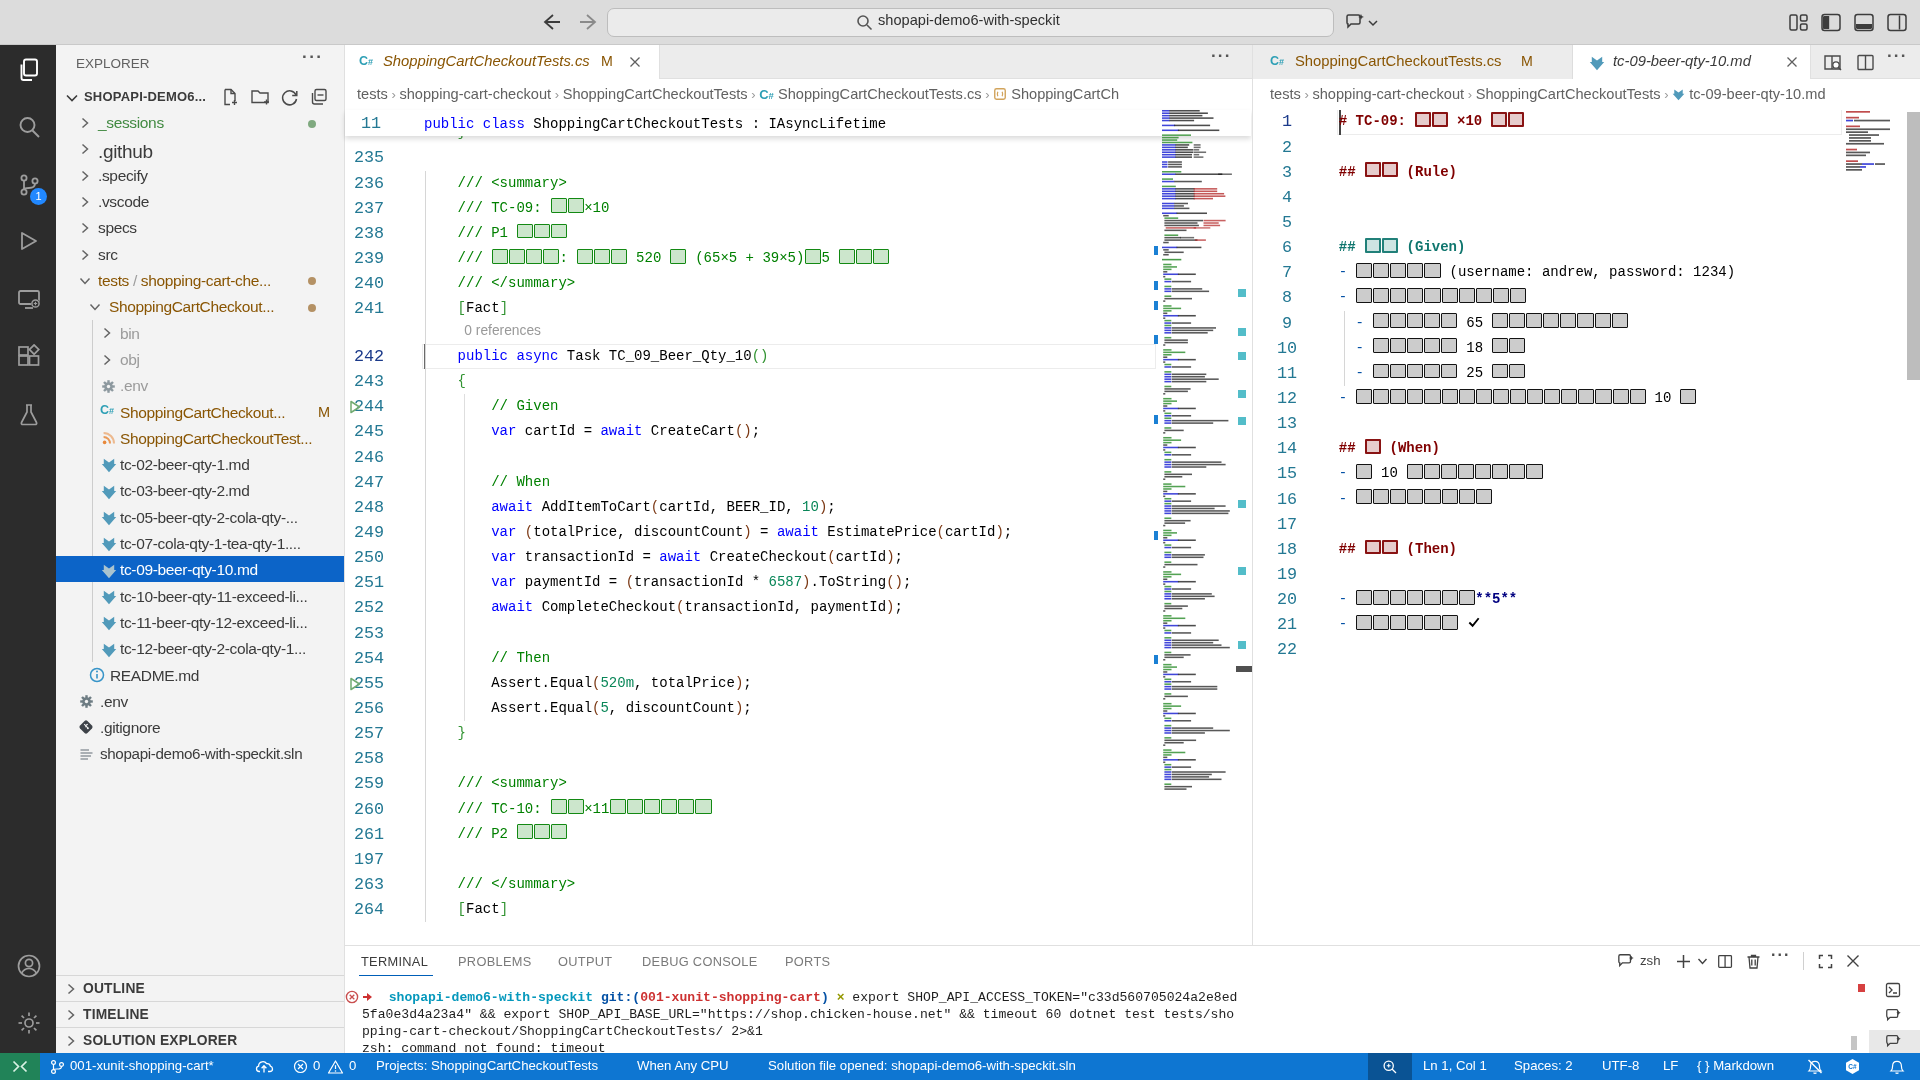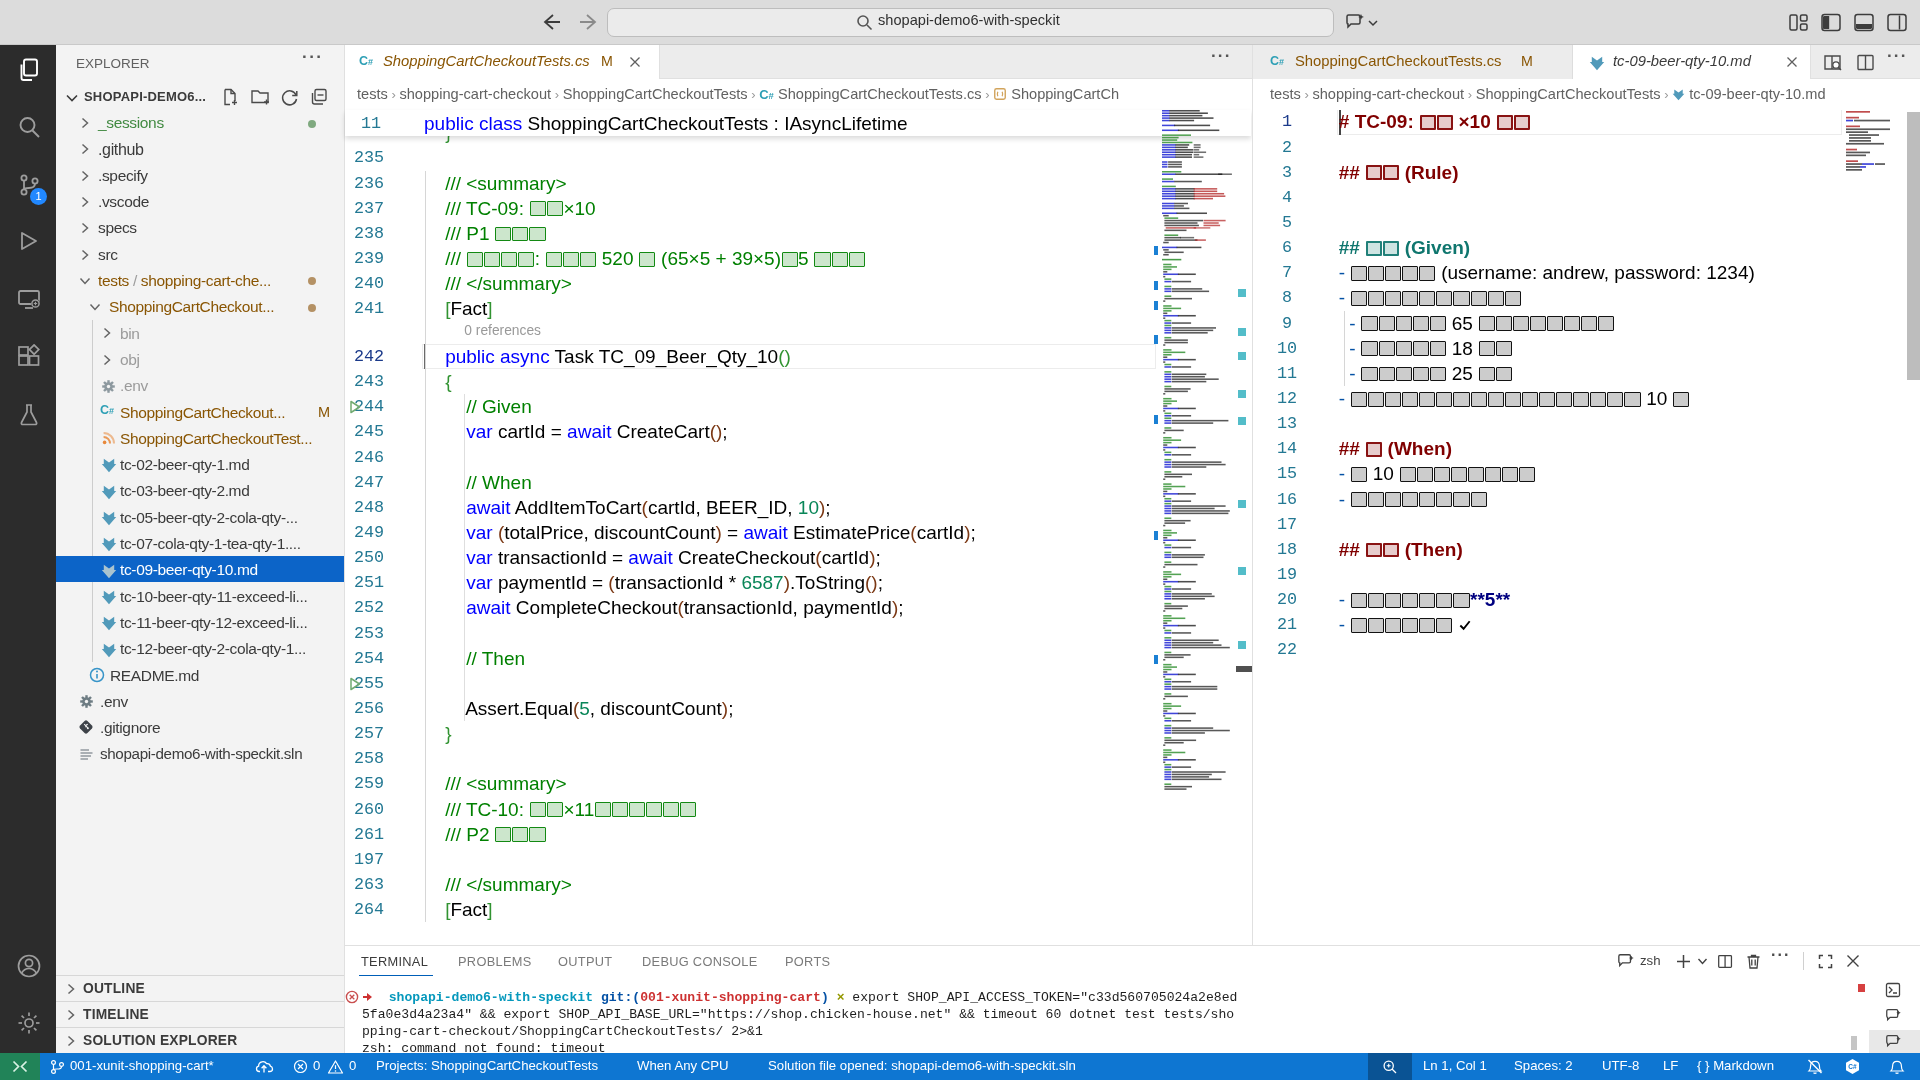--- a/index.html
+++ b/index.html
@@ -1,20 +1,20 @@
 <!DOCTYPE html>
 <html><head><meta charset="utf-8"><style>
 *{margin:0;padding:0;box-sizing:border-box}
 html,body{width:1920px;height:1080px;overflow:hidden;background:#fff;
  font-family:"Liberation Sans",sans-serif;-webkit-font-smoothing:antialiased}
 .abs{position:absolute}
 .mono{font-family:"Liberation Mono",monospace;white-space:pre}
 .k{display:inline-block;box-sizing:border-box;width:16.1px;height:14.8px;border:1.3px solid currentColor;border-radius:1px;vertical-align:-1.5px;margin:0 0.5px;opacity:.92;background:color-mix(in srgb, currentColor 22%, transparent)}
 .kb{border-width:2px}
-.cl{font-family:Liberation Sans, sans-serif;white-space:pre;position:absolute;font-size:19px;line-height:25.143px;color:#000}
+.cl{font-family:Liberation Mono, monospace;white-space:pre;position:absolute;font-size:14px;line-height:25.143px;color:#000}
 .ln{position:absolute;font-family:"Liberation Mono",monospace;font-size:16.78px;color:#237893;text-align:center;width:48px}
 svg{display:block}
 svg.inl{display:inline-block}
 </style></head><body>
 
 <div class="abs" style="left:0;top:0;width:1920px;height:45px;background:#dcdcdc;border-bottom:1px solid #c9c9c9">
 <svg class="abs" style="left:540px;top:12px" width="22" height="20" viewBox="0 0 22 20">
       <path d="M13 3 L5 10 L13 17 M5 10 H20" stroke="#3c3c3c" stroke-width="1.8" fill="none"></path>
     </svg>
 <svg class="abs" style="left:578px;top:12px" width="22" height="20" viewBox="0 0 22 20">
@@ -131,21 +131,21 @@
       <path d="M8.5 8 H14.5" stroke="#4a4a4a" stroke-width="1.4"></path>
     </svg>
 <svg class="abs" style="left:22.0px;top:71.0px" width="14" height="14" viewBox="0 0 14 14">
       <path d="M4.5 2.5 L9.5 7 L4.5 11.5" stroke="#646464" stroke-width="1.5" fill="none"></path>
     </svg>
 <div class="abs" style="left:42.0px;top:69.2px;font-size:15.5px;color:#428a42;letter-spacing:-0.35px;white-space:nowrap">_sessions</div>
 <div class="abs" style="left:252px;top:74.5px;width:8px;height:8px;border-radius:50%;background:#7fa97f"></div>
 <svg class="abs" style="left:22.0px;top:97.3px" width="14" height="14" viewBox="0 0 14 14">
       <path d="M4.5 2.5 L9.5 7 L4.5 11.5" stroke="#646464" stroke-width="1.5" fill="none"></path>
     </svg>
-<div class="abs" style="left:42.0px;top:95.5px;font-size:16px;color:#3b3b3b;letter-spacing:-0.35px;white-space:nowrap">.github</div>
+<div class="abs" style="left:42.0px;top:95.5px;font-size:19px;color:#3b3b3b;letter-spacing:-0.35px;white-space:nowrap">.github</div>
 <svg class="abs" style="left:22.0px;top:123.6px" width="14" height="14" viewBox="0 0 14 14">
       <path d="M4.5 2.5 L9.5 7 L4.5 11.5" stroke="#646464" stroke-width="1.5" fill="none"></path>
     </svg>
 <div class="abs" style="left:42.0px;top:121.8px;font-size:15.5px;color:#3b3b3b;letter-spacing:-0.35px;white-space:nowrap">.specify</div>
 <svg class="abs" style="left:22.0px;top:149.9px" width="14" height="14" viewBox="0 0 14 14">
       <path d="M4.5 2.5 L9.5 7 L4.5 11.5" stroke="#646464" stroke-width="1.5" fill="none"></path>
     </svg>
 <div class="abs" style="left:42.0px;top:148.1px;font-size:15.5px;color:#3b3b3b;letter-spacing:-0.35px;white-space:nowrap">.vscode</div>
 <svg class="abs" style="left:22.0px;top:176.2px" width="14" height="14" viewBox="0 0 14 14">
       <path d="M4.5 2.5 L9.5 7 L4.5 11.5" stroke="#646464" stroke-width="1.5" fill="none"></path>
@@ -336,20 +336,21 @@
 <div class="ln" style="left:0px;top:435.0px;line-height:25.143px">250</div>
 <div class="cl" style="left:79.0px;top:435.0px">        <span style="color:#0000ff">var</span> transactionId = <span style="color:#0000ff">await</span> CreateCheckout<span style="color:#7b3814">(</span>cartId<span style="color:#7b3814">)</span>;</div>
 <div class="ln" style="left:0px;top:460.2px;line-height:25.143px">251</div>
 <div class="cl" style="left:79.0px;top:460.2px">        <span style="color:#0000ff">var</span> paymentId = <span style="color:#7b3814">(</span>transactionId * <span style="color:#098658">6587</span><span style="color:#7b3814">)</span>.ToString<span style="color:#7b3814">()</span>;</div>
 <div class="ln" style="left:0px;top:485.3px;line-height:25.143px">252</div>
 <div class="cl" style="left:79.0px;top:485.3px">        <span style="color:#0000ff">await</span> CompleteCheckout<span style="color:#7b3814">(</span>transactionId, paymentId<span style="color:#7b3814">)</span>;</div>
 <div class="ln" style="left:0px;top:510.5px;line-height:25.143px">253</div>
 <div class="ln" style="left:0px;top:535.6px;line-height:25.143px">254</div>
 <div class="cl" style="left:79.0px;top:535.6px">        <span style="color:#008000">// Then</span></div>
 <div class="ln" style="left:0px;top:560.8px;line-height:25.143px">255</div>
+<div class="cl" style="left:79.0px;top:560.8px">        Assert.Equal<span style="color:#7b3814">(</span><span style="color:#098658">520m</span>, totalPrice<span style="color:#7b3814">)</span>;</div>
 <div class="ln" style="left:0px;top:585.9px;line-height:25.143px">256</div>
 <div class="cl" style="left:79.0px;top:585.9px">        Assert.Equal<span style="color:#7b3814">(</span><span style="color:#098658">5</span>, discountCount<span style="color:#7b3814">)</span>;</div>
 <div class="ln" style="left:0px;top:611.0px;line-height:25.143px">257</div>
 <div class="cl" style="left:79.0px;top:611.0px">    <span style="color:#319331">}</span></div>
 <div class="ln" style="left:0px;top:636.2px;line-height:25.143px">258</div>
 <div class="ln" style="left:0px;top:661.3px;line-height:25.143px">259</div>
 <div class="cl" style="left:79.0px;top:661.3px">    <span style="color:#008000">/// &lt;summary&gt;</span></div>
 <div class="ln" style="left:0px;top:686.5px;line-height:25.143px">260</div>
 <div class="cl" style="left:79.0px;top:686.5px">    <span style="color:#008000">/// TC-10: <i class="k"></i><i class="k"></i>×11<i class="k"></i><i class="k"></i><i class="k"></i><i class="k"></i><i class="k"></i><i class="k"></i></span></div>
 <div class="ln" style="left:0px;top:711.6px;line-height:25.143px">261</div>

